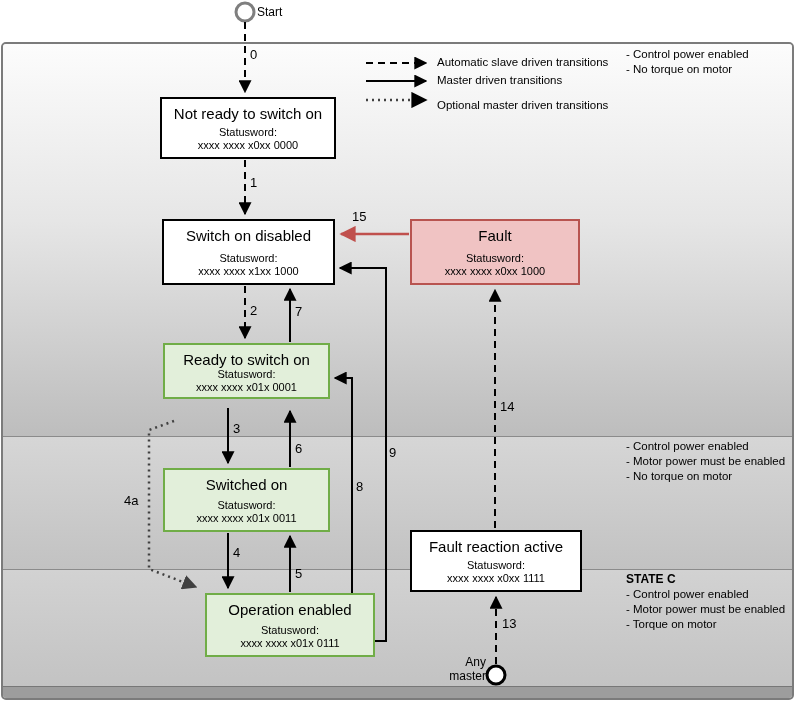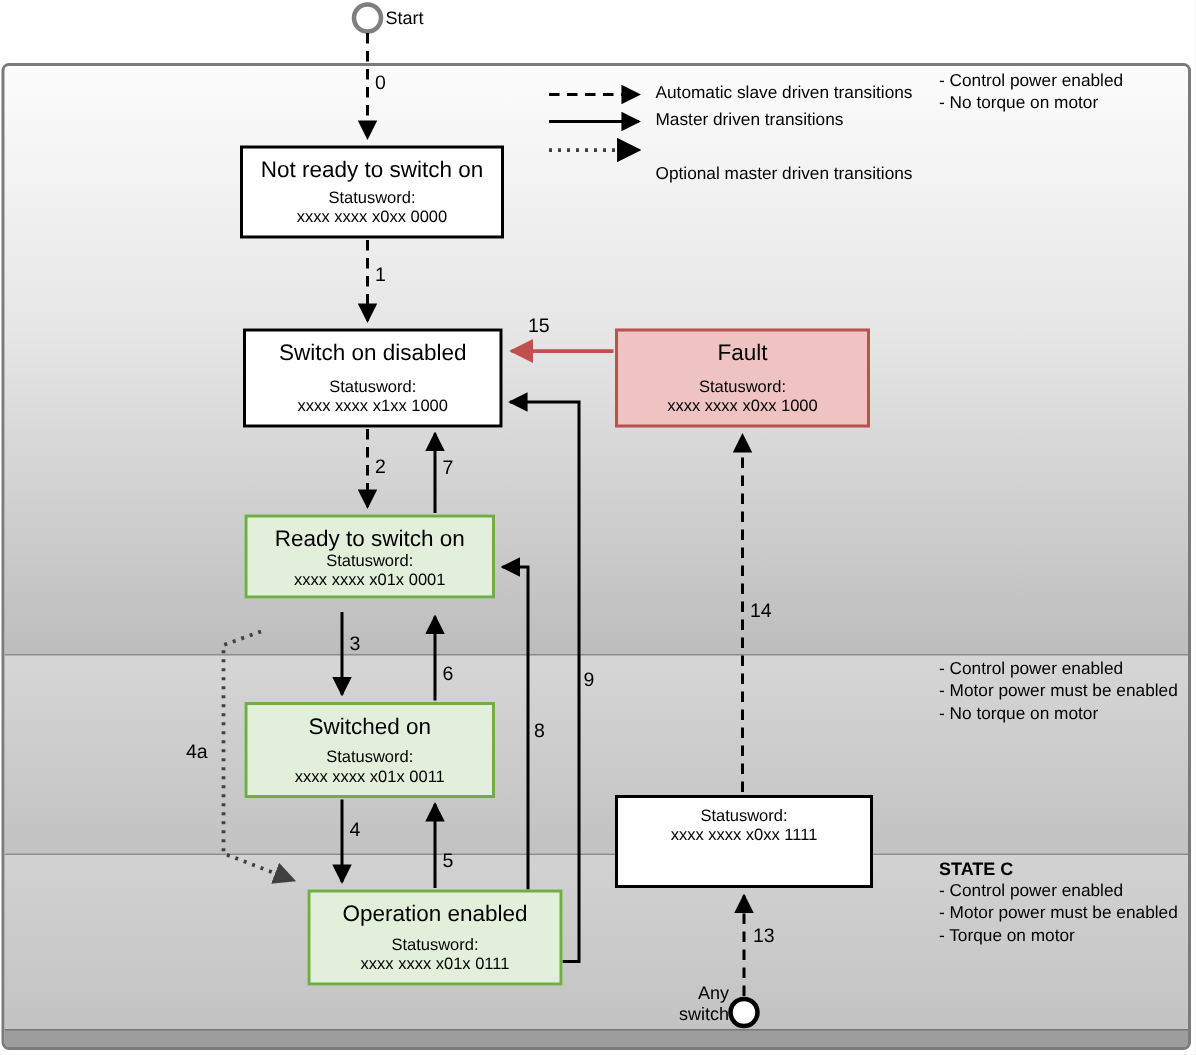--- a/index.html
+++ b/index.html
@@ -91,25 +91,25 @@
     <path d="M 409 234 L 341 234" fill="none" stroke="#c0504d" stroke-width="2.5" marker-end="url(#arrRed)"></path>
 
     <path d="M 174 421 L 149 430 L 149 569 L 196 587" fill="none" stroke="#404040" stroke-width="2.5" stroke-dasharray="2 4" marker-end="url(#arrGray)"></path>
 
     <path d="M 366 63 L 426 63" fill="none" stroke="#000" stroke-width="2" stroke-dasharray="7 5" marker-end="url(#arrBlack)"></path>
     <path d="M 366 81 L 426 81" fill="none" stroke="#000" stroke-width="2" marker-end="url(#arrBlack)"></path>
     <path d="M 366 100 L 426 100" fill="none" stroke="#404040" stroke-width="2.5" stroke-dasharray="2 4" marker-end="url(#arrBlack)"></path>
   </svg>
 
   <div class="node-label" style="left:257px; top:5px;">Start</div>
-  <div class="node-label any-state-label" style="left:440px; top:655px;">Any switch</div>
+  <div class="node-label any-state-label" style="left:440px; top:655px;">Any master</div>
 
   <div class="legend-label" style="left:437px; top:56px;">Automatic slave driven  transitions</div>
   <div class="legend-label" style="left:437px; top:74px;">Master driven transitions</div>
-  <div class="legend-label" style="left:437px; top:110px;">Optional master driven transitions</div>
+  <div class="legend-label" style="left:437px; top:99px;">Optional master driven transitions</div>
 
   <div class="state-box" style="left:160px; top:97px; width:176px; height:62px;">
     <div class="state-title">Not ready to switch on</div>
     <div class="sw">
       <div class="sw-label">Statusword:</div>
       <div class="sw-value">xxxx xxxx x0xx 0000</div>
     </div>
   </div>
 
   <div class="state-box" style="left:162px; top:219px; width:173px; height:66px;">
@@ -146,20 +146,21 @@
 
   <div class="state-box ok" style="left:163px; top:593px; width:170px; height:64px;margin-left:42px;">
     <div class="state-title">Operation enabled</div>
     <div class="sw">
       <div class="sw-label">Statusword:</div>
       <div class="sw-value">xxxx xxxx x01x 0111</div>
     </div>
   </div>
 
   <div class="state-box" style="left:410px; top:530px; width:172px; height:62px;">
+    <div class="state-title">Fault reaction active</div>
     <div class="sw">
       <div class="sw-label">Statusword:</div>
       <div class="sw-value">xxxx xxxx x0xx 1111</div>
     </div>
   </div>
 
   <div class="tnum" style="left:250px; top:48px;">0</div>
   <div class="tnum" style="left:250px; top:176px;">1</div>
   <div class="tnum" style="left:250px; top:304px;">2</div>
   <div class="tnum" style="left:233px; top:422px;">3</div>

